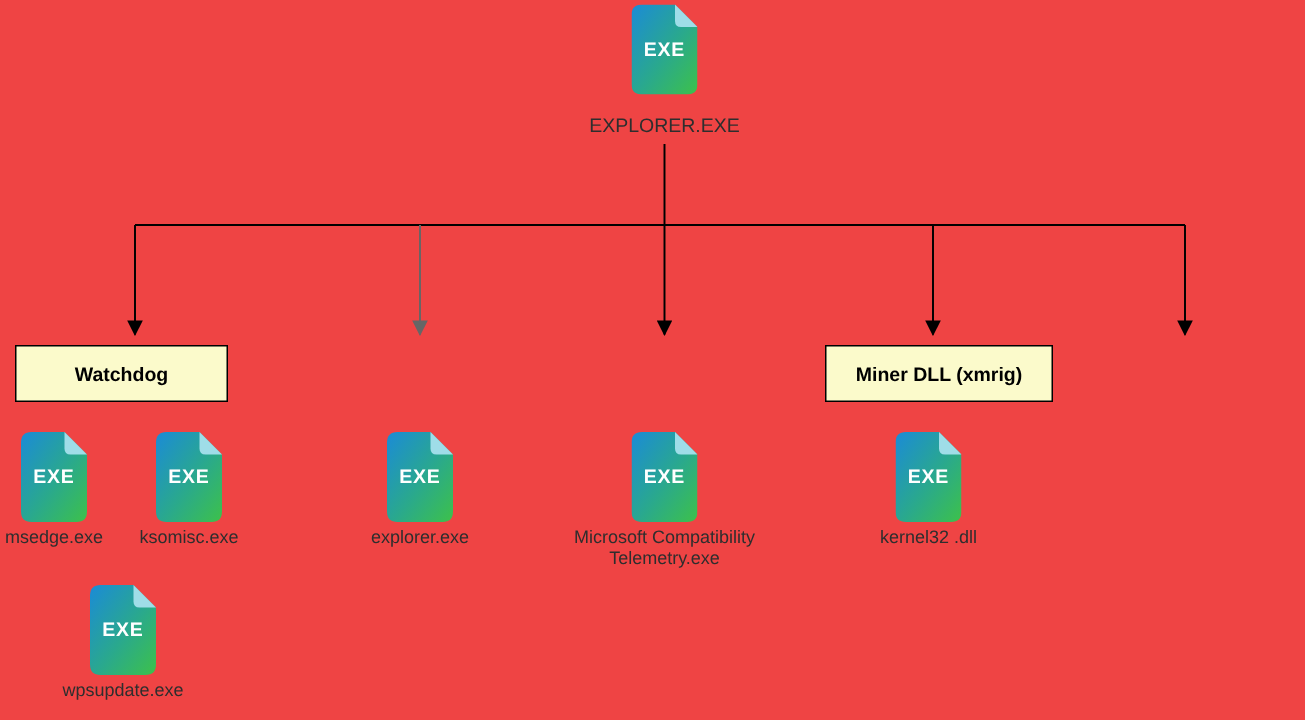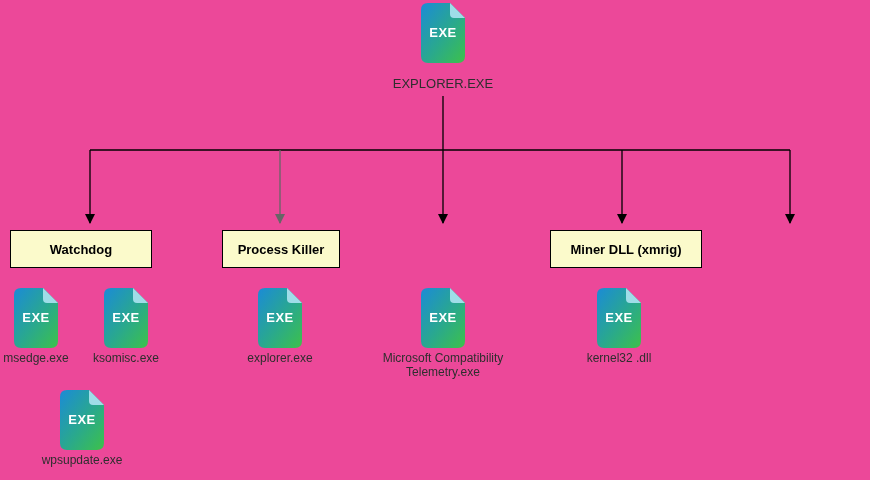--- a/index.html
+++ b/index.html
@@ -5,21 +5,21 @@
   html, body { margin: 0; padding: 0; }
   body {
     width: 870px; height: 480px;
     background: #ffffff;
     font-family: "Liberation Sans", sans-serif;
     overflow: hidden;
   }
   .canvas {
     position: relative;
     width: 870px; height: 480px;
-    background: #ec4899;
+    background: #ef4444;
   }
   .connector-layer {
     position: absolute;
     left: 0; top: 0;
     width: 870px; height: 480px;
     pointer-events: none;
   }
   .stage-box {
     position: absolute;
     top: 230px;
@@ -110,21 +110,20 @@
       <svg viewBox="0 0 44 60">
         <path d="M7,0 H29 L44,15 V53 Q44,60 37,60 H7 Q0,60 0,53 V7 Q0,0 7,0 Z" fill="url(#fileGrad)"></path>
         <path d="M29,0 L44,15 H33 Q29,15 29,11 Z" fill="#9fdde8"></path>
       </svg>
       <span class="file-ext">EXE</span>
     </div>
   </div>
   <div class="root-label">EXPLORER.EXE</div>
 
   <div class="stage-box" style="left:10px;  width:142px">Watchdog</div>
-  <div class="stage-box" style="left:222px; width:118px">Process Killer</div>
   <div class="stage-box" style="left:550px; width:152px">Miner DLL (xmrig)</div>
 
   <div class="file-node" style="left:-34px; top:288px; width:140px">
     <div class="file-icon">
       <svg viewBox="0 0 44 60">
         <path d="M7,0 H29 L44,15 V53 Q44,60 37,60 H7 Q0,60 0,53 V7 Q0,0 7,0 Z" fill="url(#fileGrad)"></path>
         <path d="M29,0 L44,15 H33 Q29,15 29,11 Z" fill="#9fdde8"></path>
       </svg>
       <span class="file-ext">EXE</span>
     </div>

